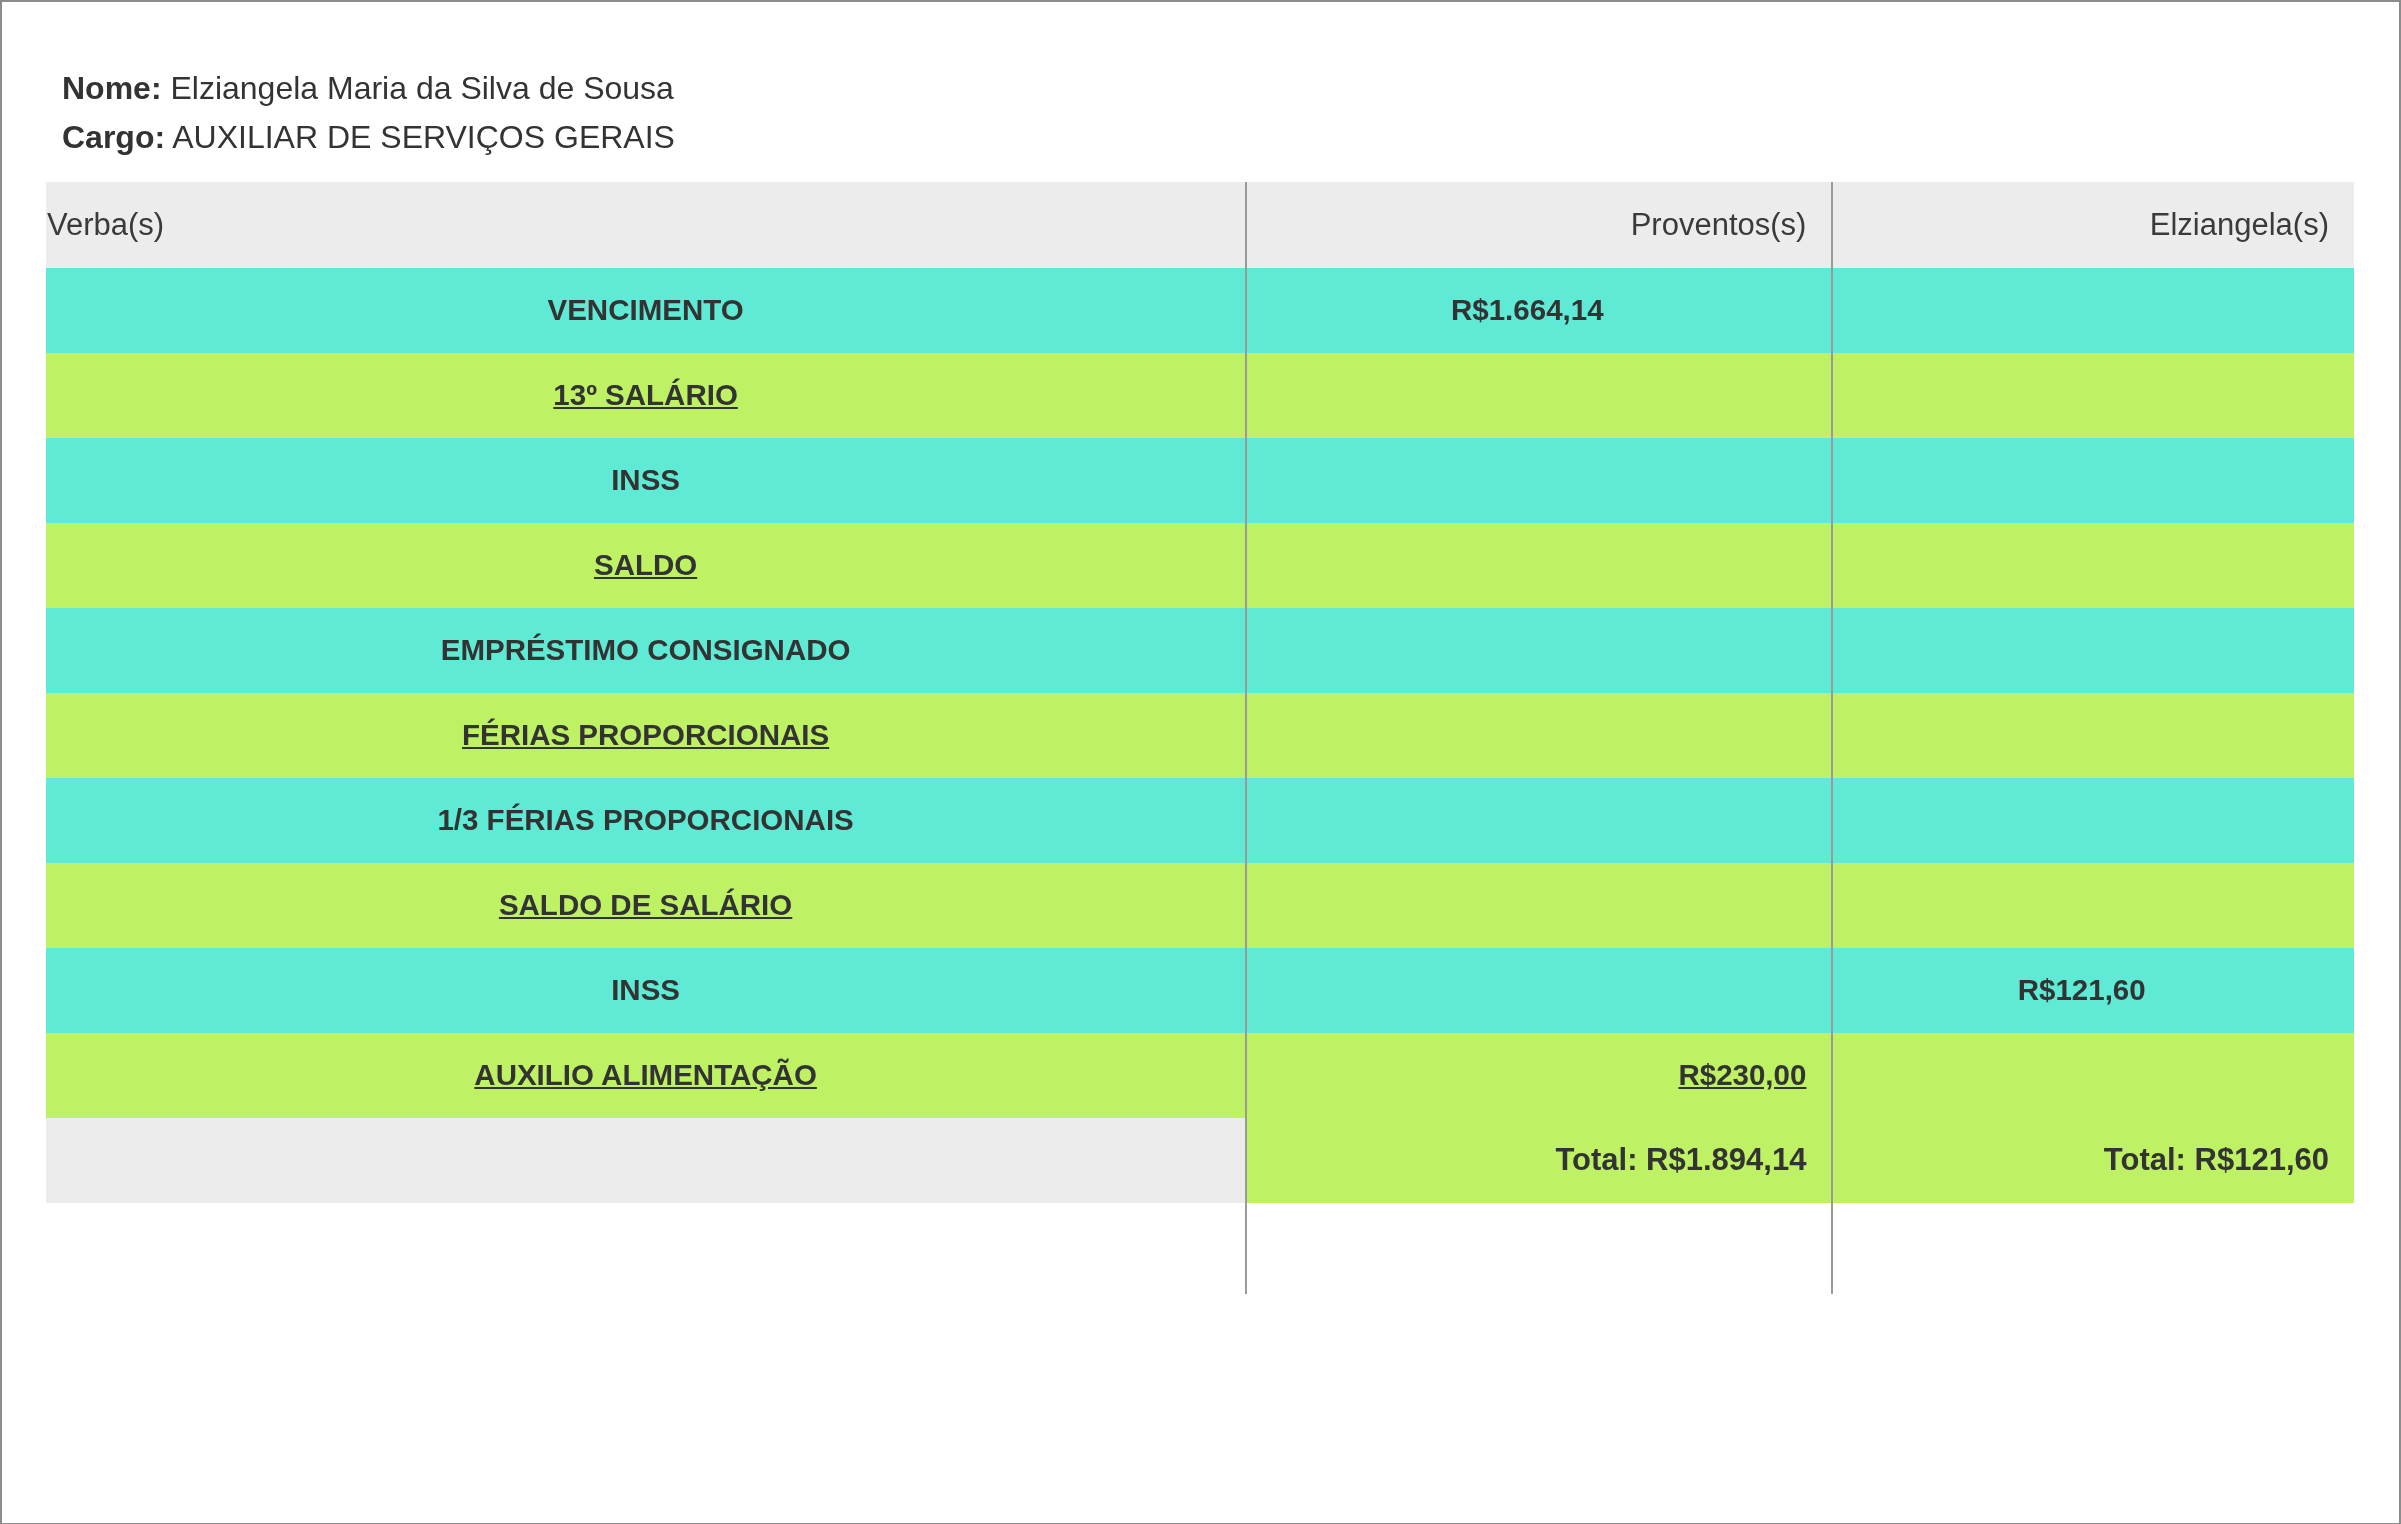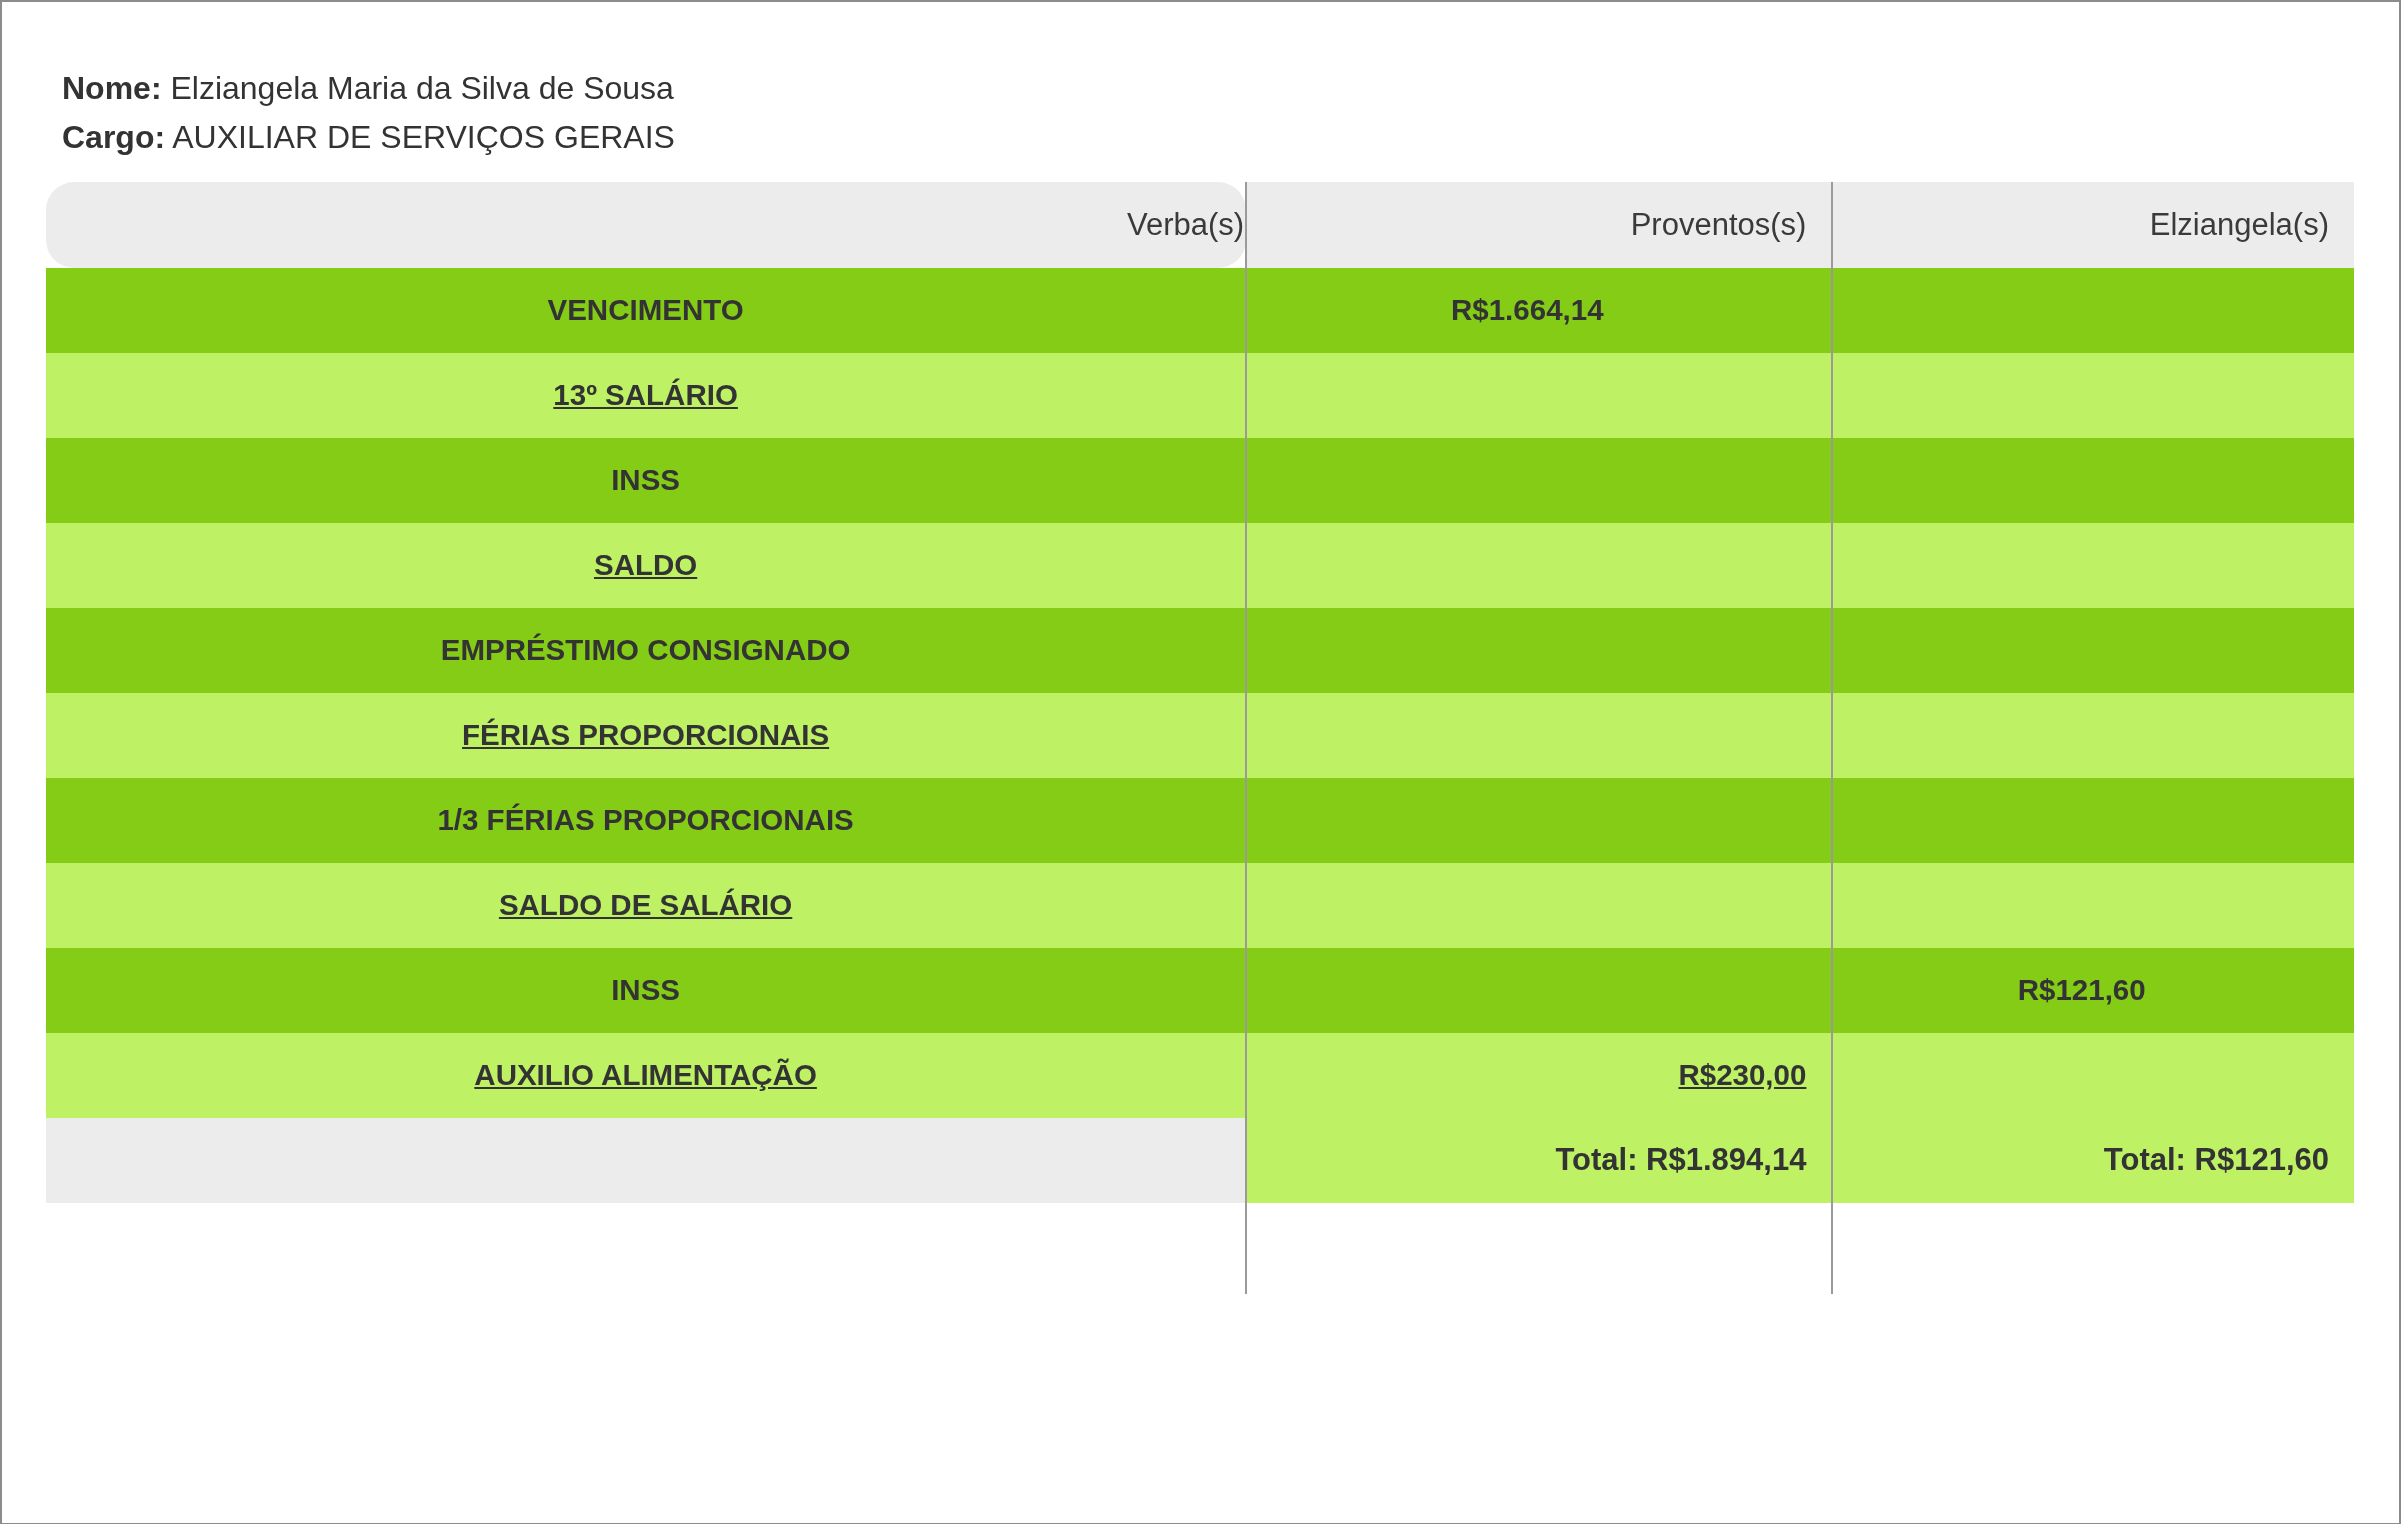--- a/index.html
+++ b/index.html
@@ -66,21 +66,21 @@
   table.salary col.c-desc  { width: 22.6%; }
 
   table.salary th {
     background: #ececec;
     font-weight: normal;
     font-size: 31px;
     color: #3a3a3a;
     height: 84px;
     vertical-align: middle;
   }
-  th.th-verba { text-align: right; border-radius: 28px; }
+  th.th-verba { text-align: left; }
   th.th-prov, th.th-desc {
     text-align: right;
     padding-right: 25px;
   }
   table.salary td {
     height: 83px;
     vertical-align: middle;
     font-size: 29.5px;
     font-weight: bold;
     color: #333333;
@@ -89,21 +89,21 @@
     text-align: center;
     background: transparent;
   }
   td.num {
     text-align: right;
     padding-right: 25px;
   }
   tr.alt td.verba { background: transparent; }
   tr.alt td.num, tr.alt td.verba { background-color: #bef264; text-decoration: underline; }
   tr.alt td { background-color: #f7f8fa; }
-  tr.norm td { background-color: #84cc16; text-align: center; }
+  tr.norm td { background-color: #5eead4; text-align: center; }
 
   
   table.salary th:nth-child(2),
   table.salary td:nth-child(2) {
     border-left: 2.2px solid #9a9a9a;
     border-right: 2.2px solid #9a9a9a;
     margin-top: 48px;
   }
   table.salary th:nth-child(1),
   table.salary td:nth-child(1) {

